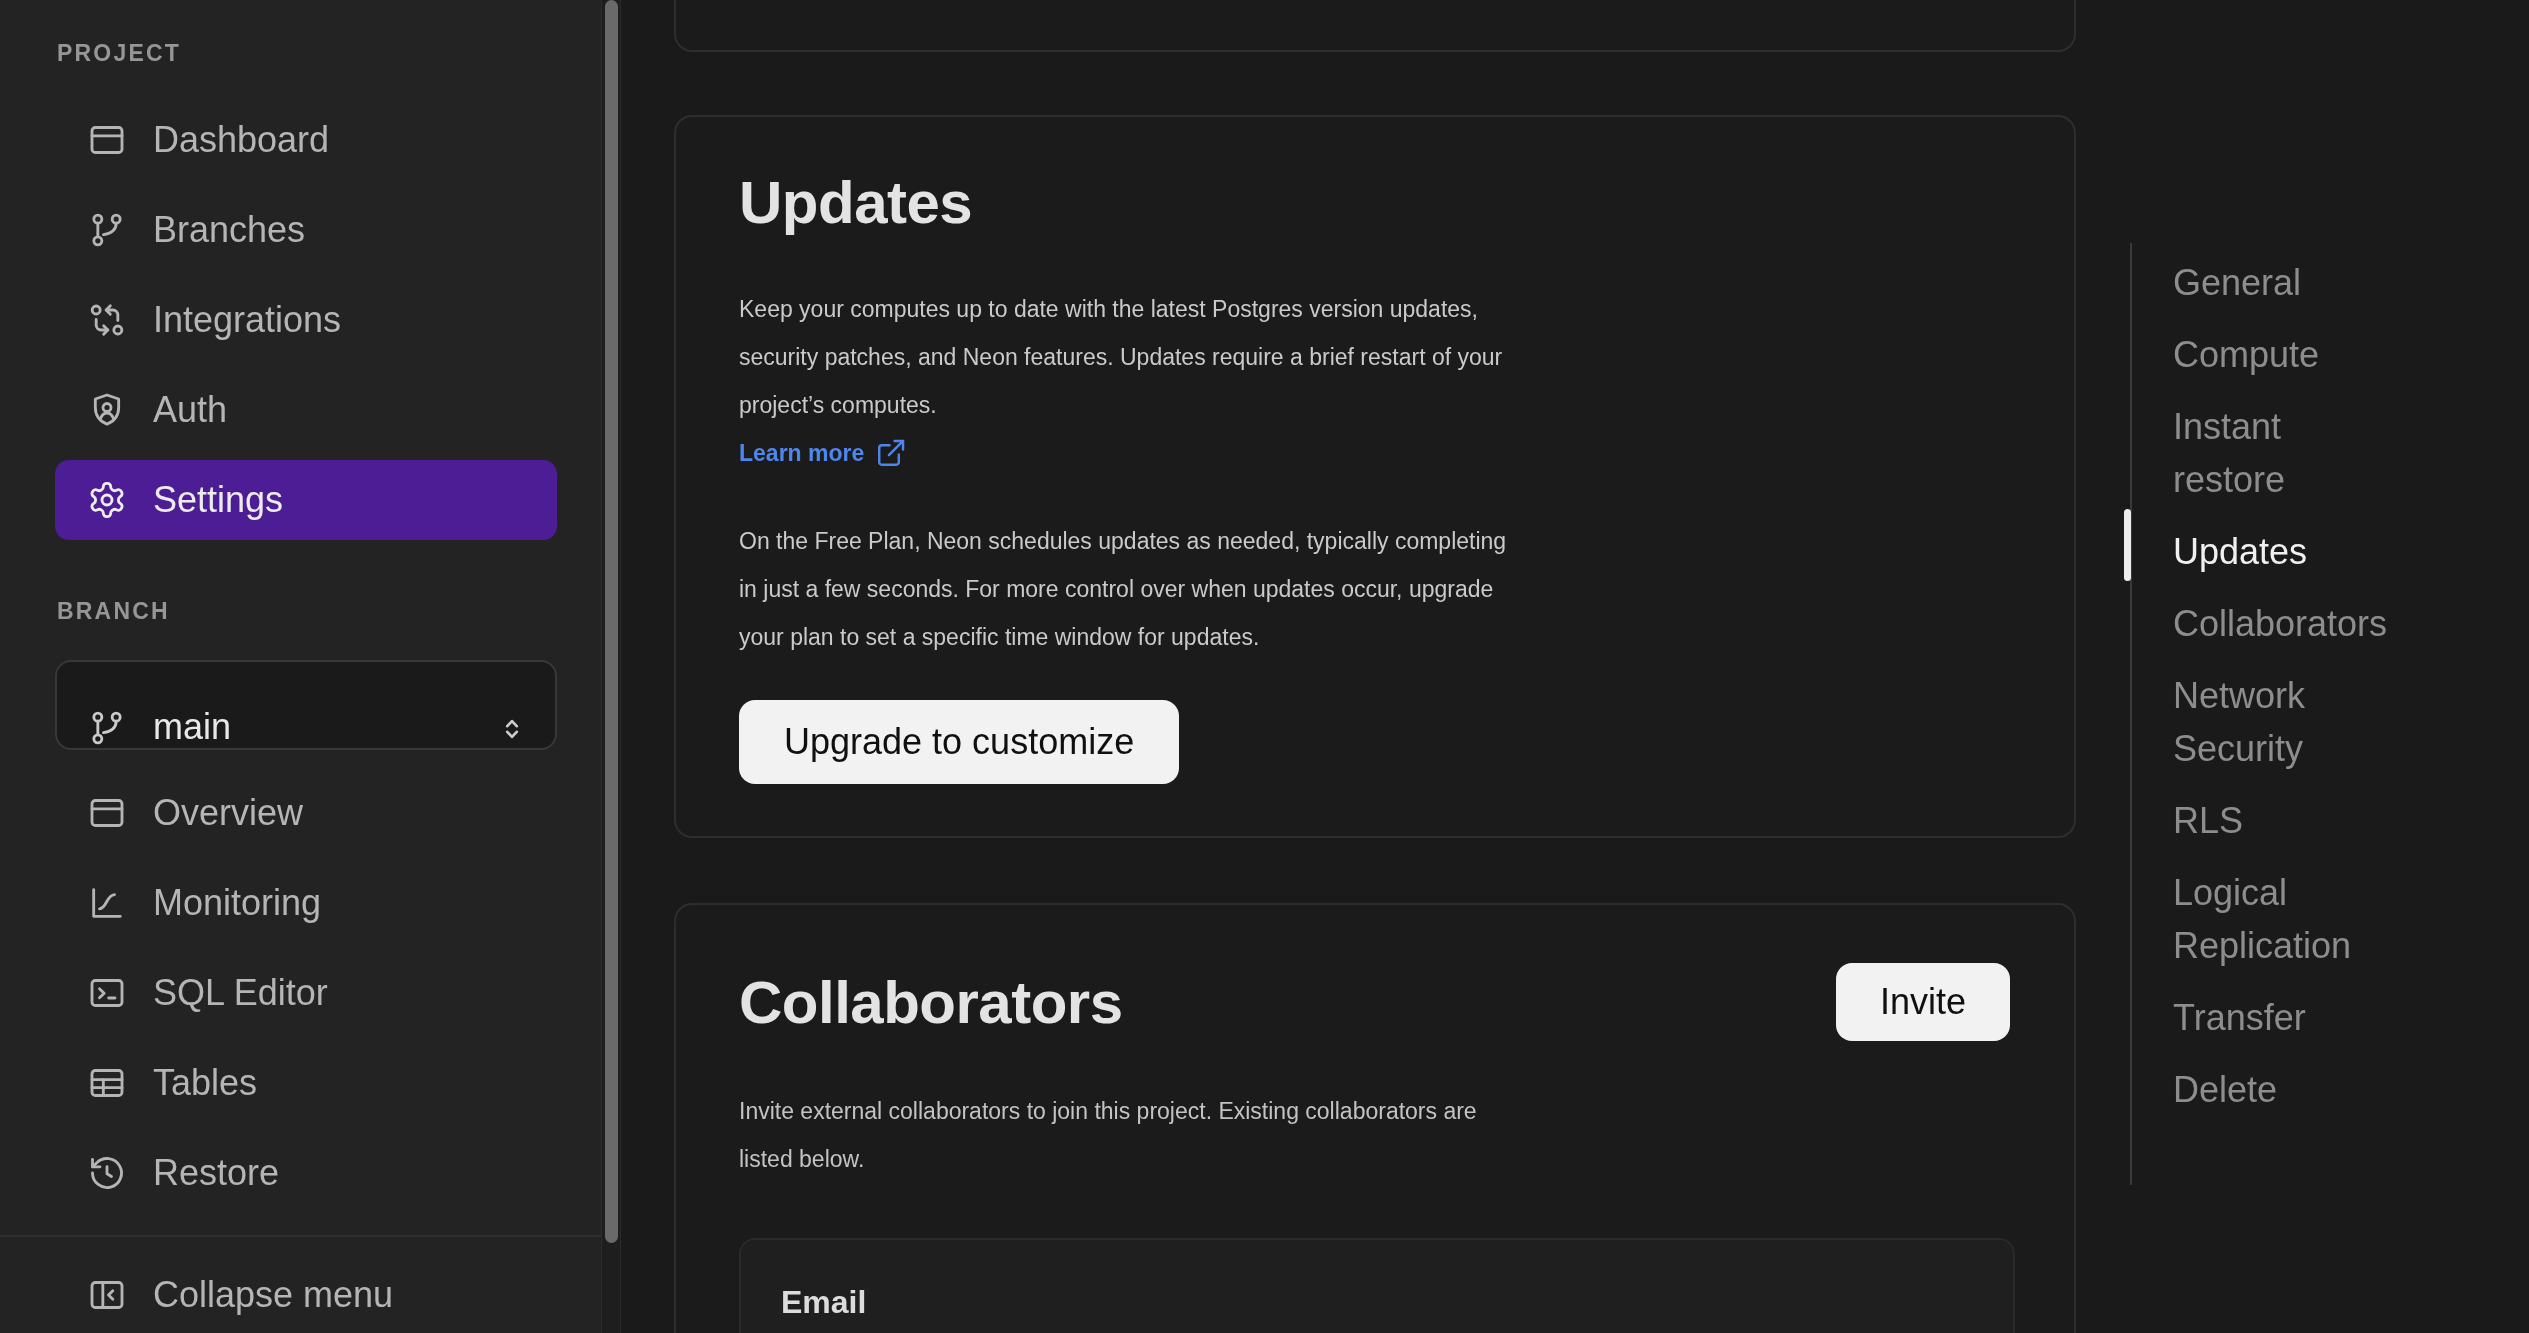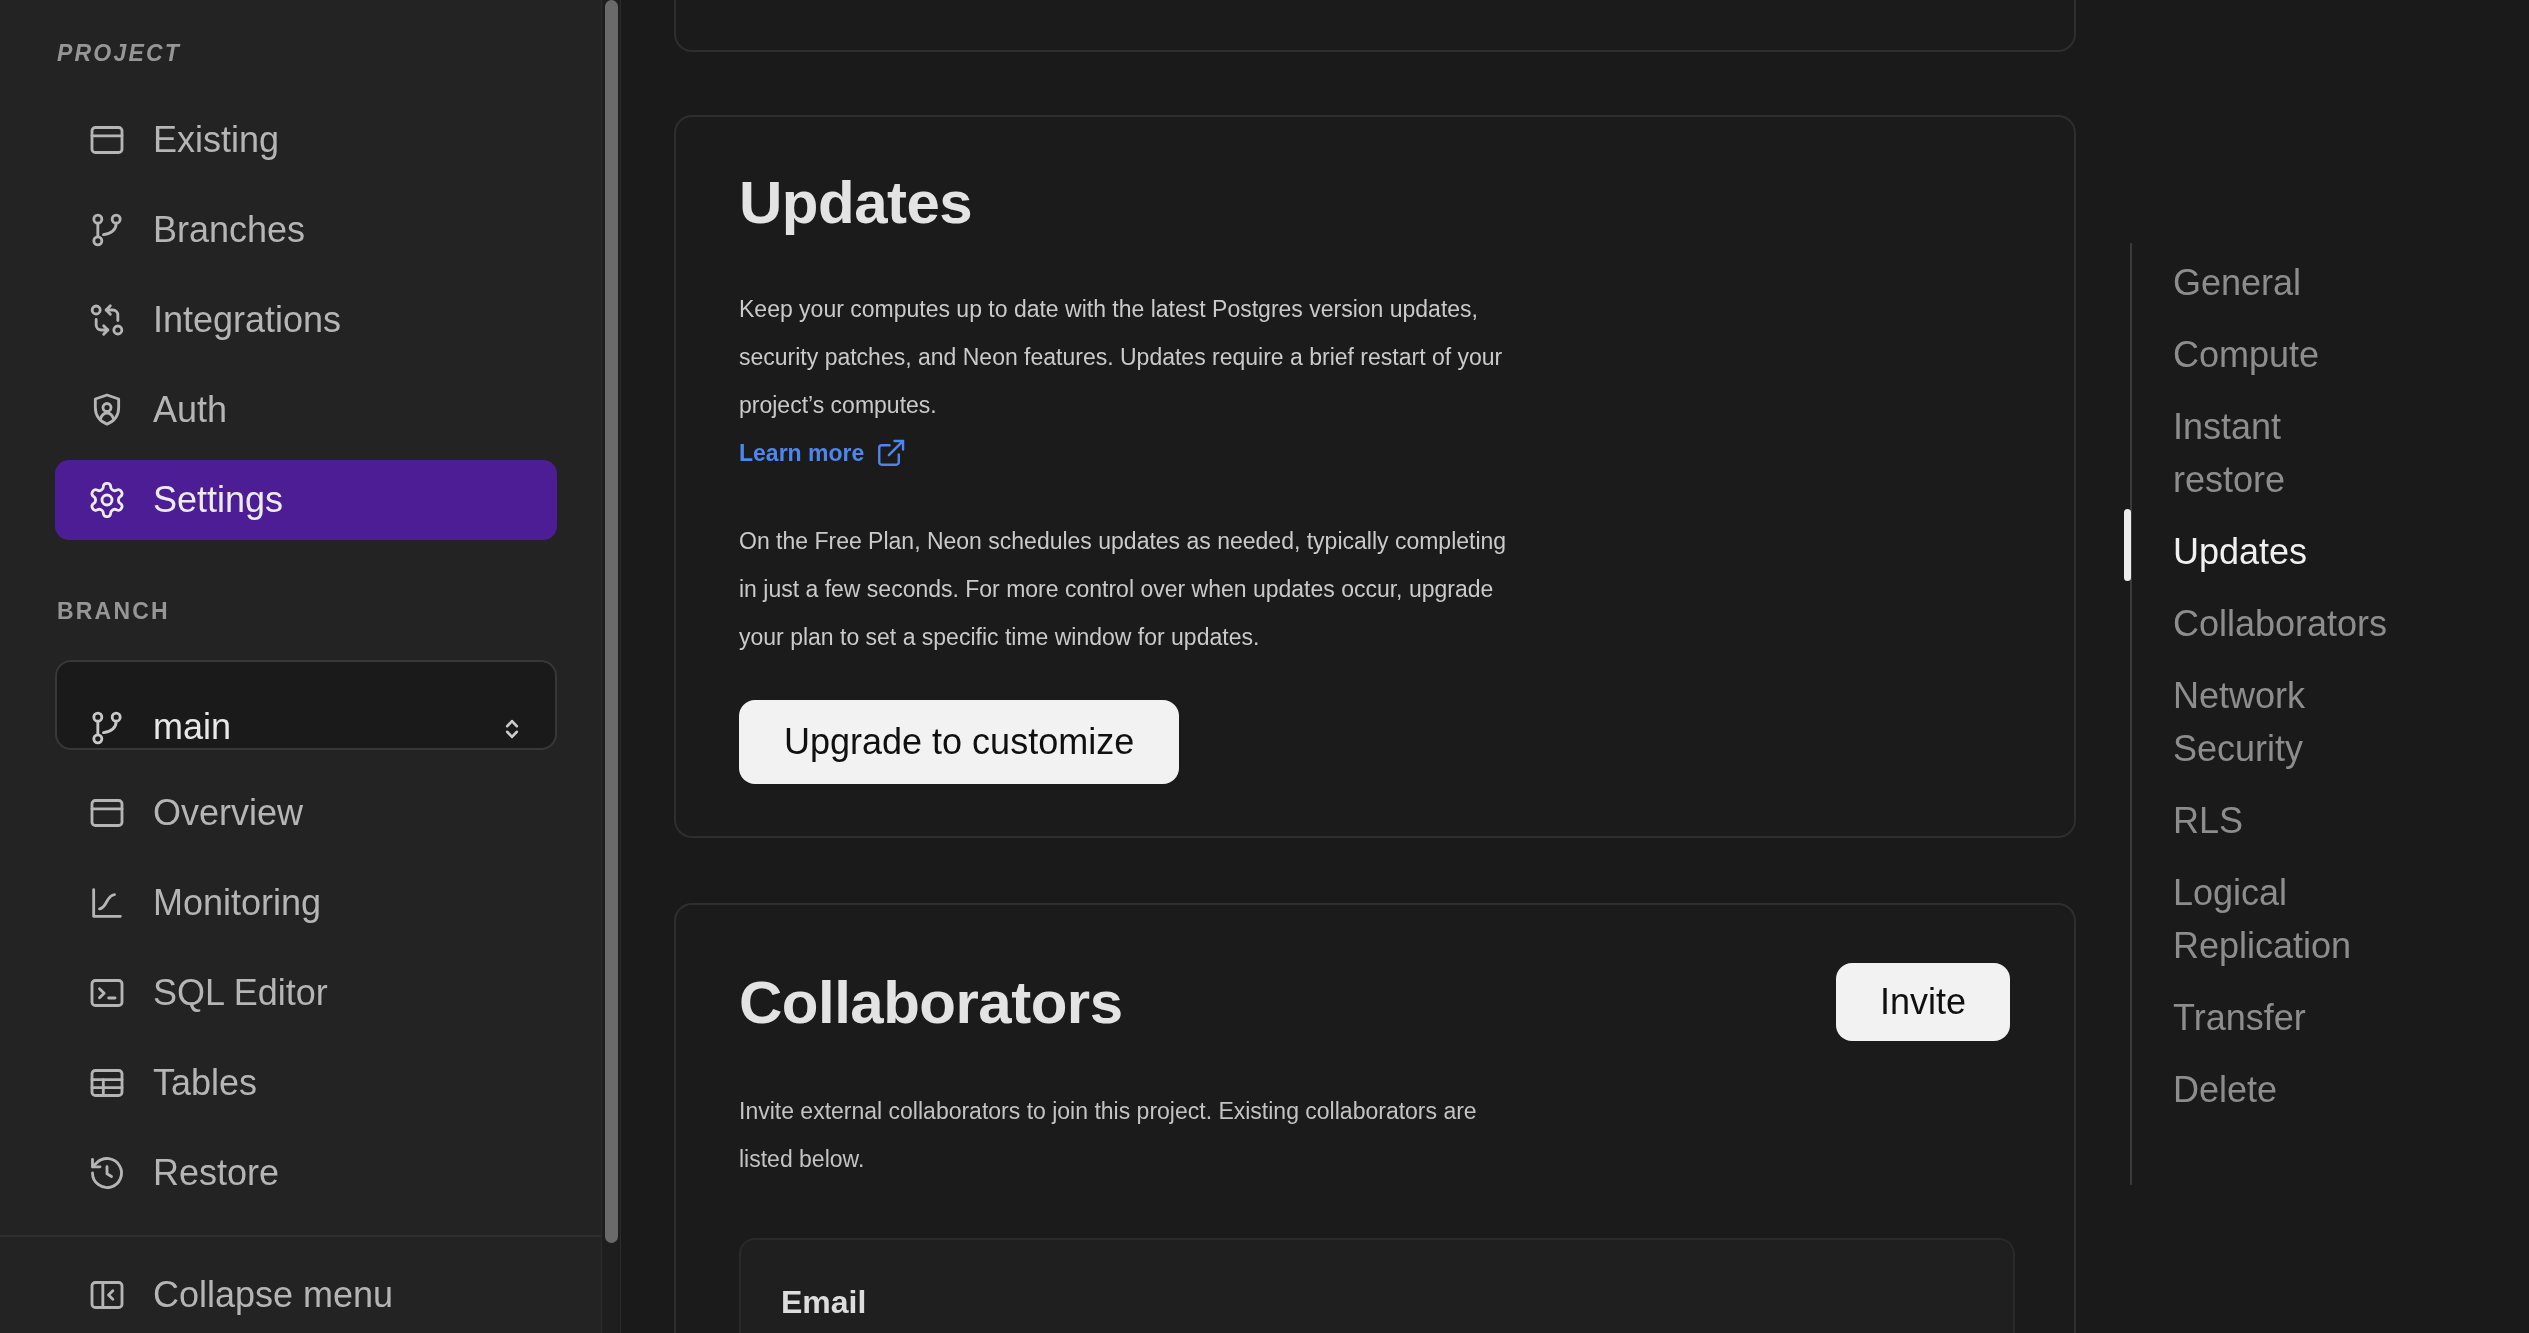--- a/index.html
+++ b/index.html
@@ -15,21 +15,21 @@
   
   .sidebar {
     position:absolute; left:0; top:0; width:601px; height:1333px;
     background:#232323;
   }
   .section-label {
     position:absolute; left:57px;
     font-size:23px; font-weight:700; letter-spacing:2.2px;
     color:#969696;
   }
-  .label-project { top:40px;font-style:italic; }
+  .label-project { top:40px; }
   .label-branch  { top:598px; }
 
   .side-list { position:absolute; left:55px; width:502px; list-style:none; }
   .project-list { top:100px; }
   .branch-list  { top:773px; }
   .side-item {
     height:80px; margin-bottom:10px;
     display:flex; align-items:center;
     padding-left:32px; border-radius:14px;
     color:#b5b5b5; font-size:36px; cursor:pointer;
@@ -150,21 +150,21 @@
     <div class="section-label label-project">PROJECT</div>
 
     <ul class="side-list project-list">
       <li class="side-item">
         <span class="icn">
           <svg viewBox="0 0 24 24">
               <rect x="3" y="4.5" width="18" height="15" rx="2"></rect>
               <path d="M3 9.5h18"></path>
             </svg>
         </span>
-        <span class="lbl">Existing</span>
+        <span class="lbl">Dashboard</span>
       </li>
       <li class="side-item">
         <span class="icn">
           <svg viewBox="0 0 24 24">
               <circle cx="6.5" cy="5.5" r="2.4"></circle>
               <circle cx="17.5" cy="5.5" r="2.4"></circle>
               <circle cx="6.5" cy="18.5" r="2.4"></circle>
               <path d="M6.5 7.9v8.2"></path>
               <path d="M17.5 7.9c0 4.6-4.2 6.3-7.6 6.9"></path>
             </svg>

